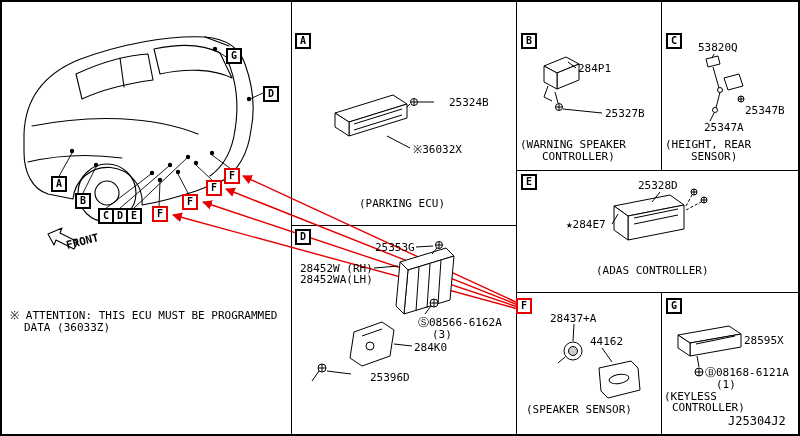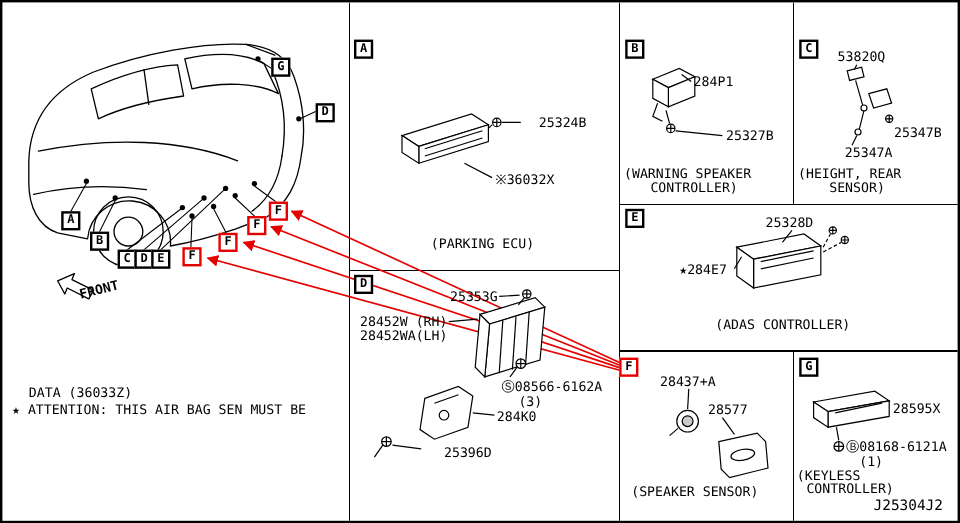--- a/index.html
+++ b/index.html
@@ -226,22 +226,22 @@
   <div class="cbox" style="left:96px;top:206px">C</div>
   <div class="cbox" style="left:110px;top:206px">D</div>
   <div class="cbox" style="left:124px;top:206px">E</div>
   <div class="cbox red" style="left:150px;top:204px">F</div>
   <div class="cbox red" style="left:180px;top:192px">F</div>
   <div class="cbox red" style="left:204px;top:178px">F</div>
   <div class="cbox red" style="left:222px;top:166px">F</div>
 
   <span class="lbl front-label" style="left:64px;top:234px">FRONT</span>
 
+  <span class="lbl" style="left:8px;top:308px">※ ATTENTION: THIS ECU MUST BE PROGRAMMED</span>
   <span class="lbl" style="left:22px;top:320px">DATA (36033Z)</span>
-  <span class="lbl" style="left:8px;top:334px">★ ATTENTION: THIS AIR BAG SEN MUST BE</span>
 
   <div class="cbox" style="left:293px;top:31px">A</div>
   <div class="cbox" style="left:519px;top:31px">B</div>
   <div class="cbox" style="left:664px;top:31px">C</div>
   <div class="cbox" style="left:519px;top:172px">E</div>
   <div class="cbox" style="left:293px;top:227px">D</div>
   <div class="cbox red" style="left:514px;top:296px">F</div>
   <div class="cbox" style="left:664px;top:296px">G</div>
 
   <span class="lbl" style="left:447px;top:95px">25324B</span>
@@ -265,21 +265,21 @@
 
   <span class="lbl" style="left:373px;top:240px">25353G</span>
   <span class="lbl" style="left:298px;top:261px">28452W (RH)</span>
   <span class="lbl" style="left:298px;top:272px">28452WA(LH)</span>
   <span class="lbl" style="left:416px;top:315px">Ⓢ08566-6162A</span>
   <span class="lbl" style="left:430px;top:327px">(3)</span>
   <span class="lbl" style="left:412px;top:340px">284K0</span>
   <span class="lbl" style="left:368px;top:370px">25396D</span>
 
   <span class="lbl" style="left:548px;top:311px">28437+A</span>
-  <span class="lbl" style="left:588px;top:334px">28577</span>
+  <span class="lbl" style="left:588px;top:334px">44162</span>
   <span class="lbl" style="left:524px;top:402px">(SPEAKER SENSOR)</span>
 
   <span class="lbl" style="left:742px;top:333px">28595X</span>
   <span class="lbl" style="left:703px;top:365px">Ⓑ08168-6121A</span>
   <span class="lbl" style="left:714px;top:377px">(1)</span>
   <span class="lbl" style="left:662px;top:389px">(KEYLESS</span>
   <span class="lbl" style="left:670px;top:400px">CONTROLLER)</span>
 
   <span class="lbl big" style="left:726px;top:414px">J25304J2</span>
 

